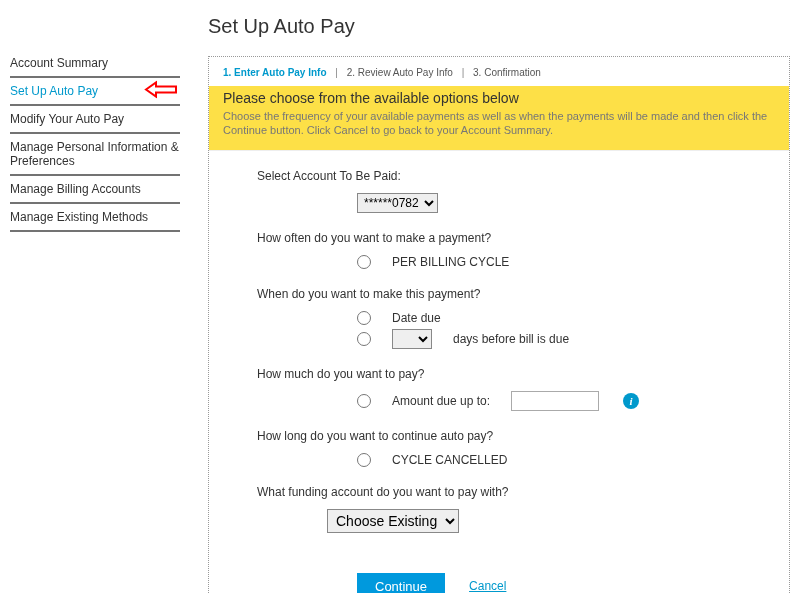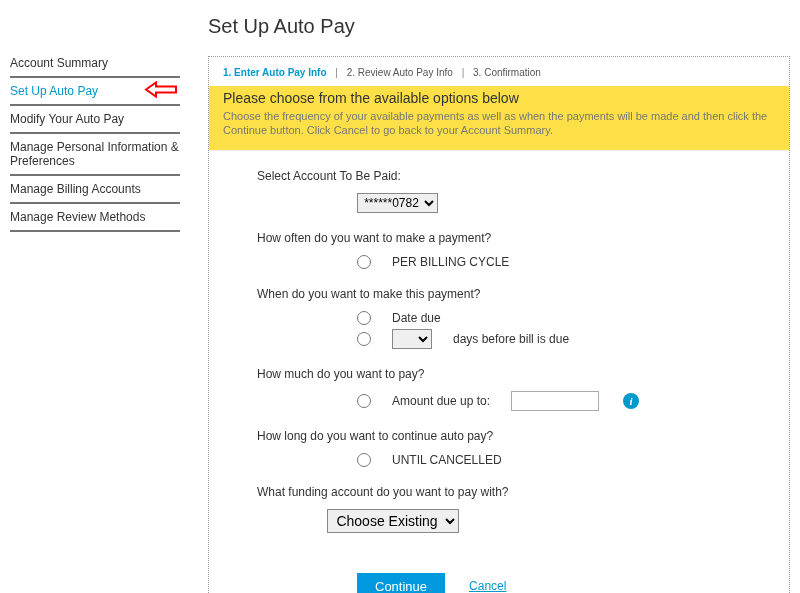--- a/index.html
+++ b/index.html
@@ -126,21 +126,20 @@
     input[type="radio"] {
       width: 14px;
       height: 14px;
       cursor: pointer;
     }
     select {
       font-size: 12px;
       padding: 1px 2px;
       border: 1px solid #888;
       cursor: pointer;
-      text-align: center;
     }
     .select-large {
       font-size: 14px;
       padding: 2px 4px;
     }
     input[type="text"] {
       border: 1px solid #aaa;
       height: 20px;
       padding: 0 4px;
       font-size: 12px;
@@ -199,21 +198,21 @@
       <span>Set Up Auto Pay</span>
       <span class="arrow-annotation">
         <svg width="34" height="18" viewBox="0 0 34 18">
           <path d="M 2 9 L 12 2 L 12 6 L 32 6 L 32 12 L 12 12 L 12 16 Z" fill="none" stroke="#ff0000" stroke-width="2"></path>
         </svg>
       </span>
     </div>
     <div class="sidebar-item">Modify Your Auto Pay</div>
     <div class="sidebar-item">Manage Personal Information &amp; Preferences</div>
     <div class="sidebar-item">Manage Billing Accounts</div>
-    <div class="sidebar-item">Manage Review Methods</div>
+    <div class="sidebar-item">Manage Existing Methods</div>
   </div>
 
   <div class="main">
     <h1 class="page-title">Set Up Auto Pay</h1>
 
     <div class="form-panel">
       <div class="steps-bar">
         <span class="step active">1. Enter Auto Pay Info</span>
         <span class="step-sep">|</span>
         <span class="step">2. Review Auto Pay Info</span>
@@ -267,21 +266,21 @@
             <span>Amount due up to:</span>
             <input type="text" class="amount-input" style="">
             <span class="info-icon">i</span>
           </div>
         </div>
 
         <div class="field-group">
           <div class="field-label">How long do you want to continue auto pay?</div>
           <div class="option-row">
             <input type="radio" name="duration" style="">
-            <span>UNTIL CANCELLED</span>
+            <span>CYCLE CANCELLED</span>
           </div>
         </div>
 
         <div class="field-group">
           <div class="field-label">What funding account do you want to pay with?</div>
           <div class="select-row funding">
             <select class="select-large">
               <option>Choose Existing</option>
             </select>
           </div>

